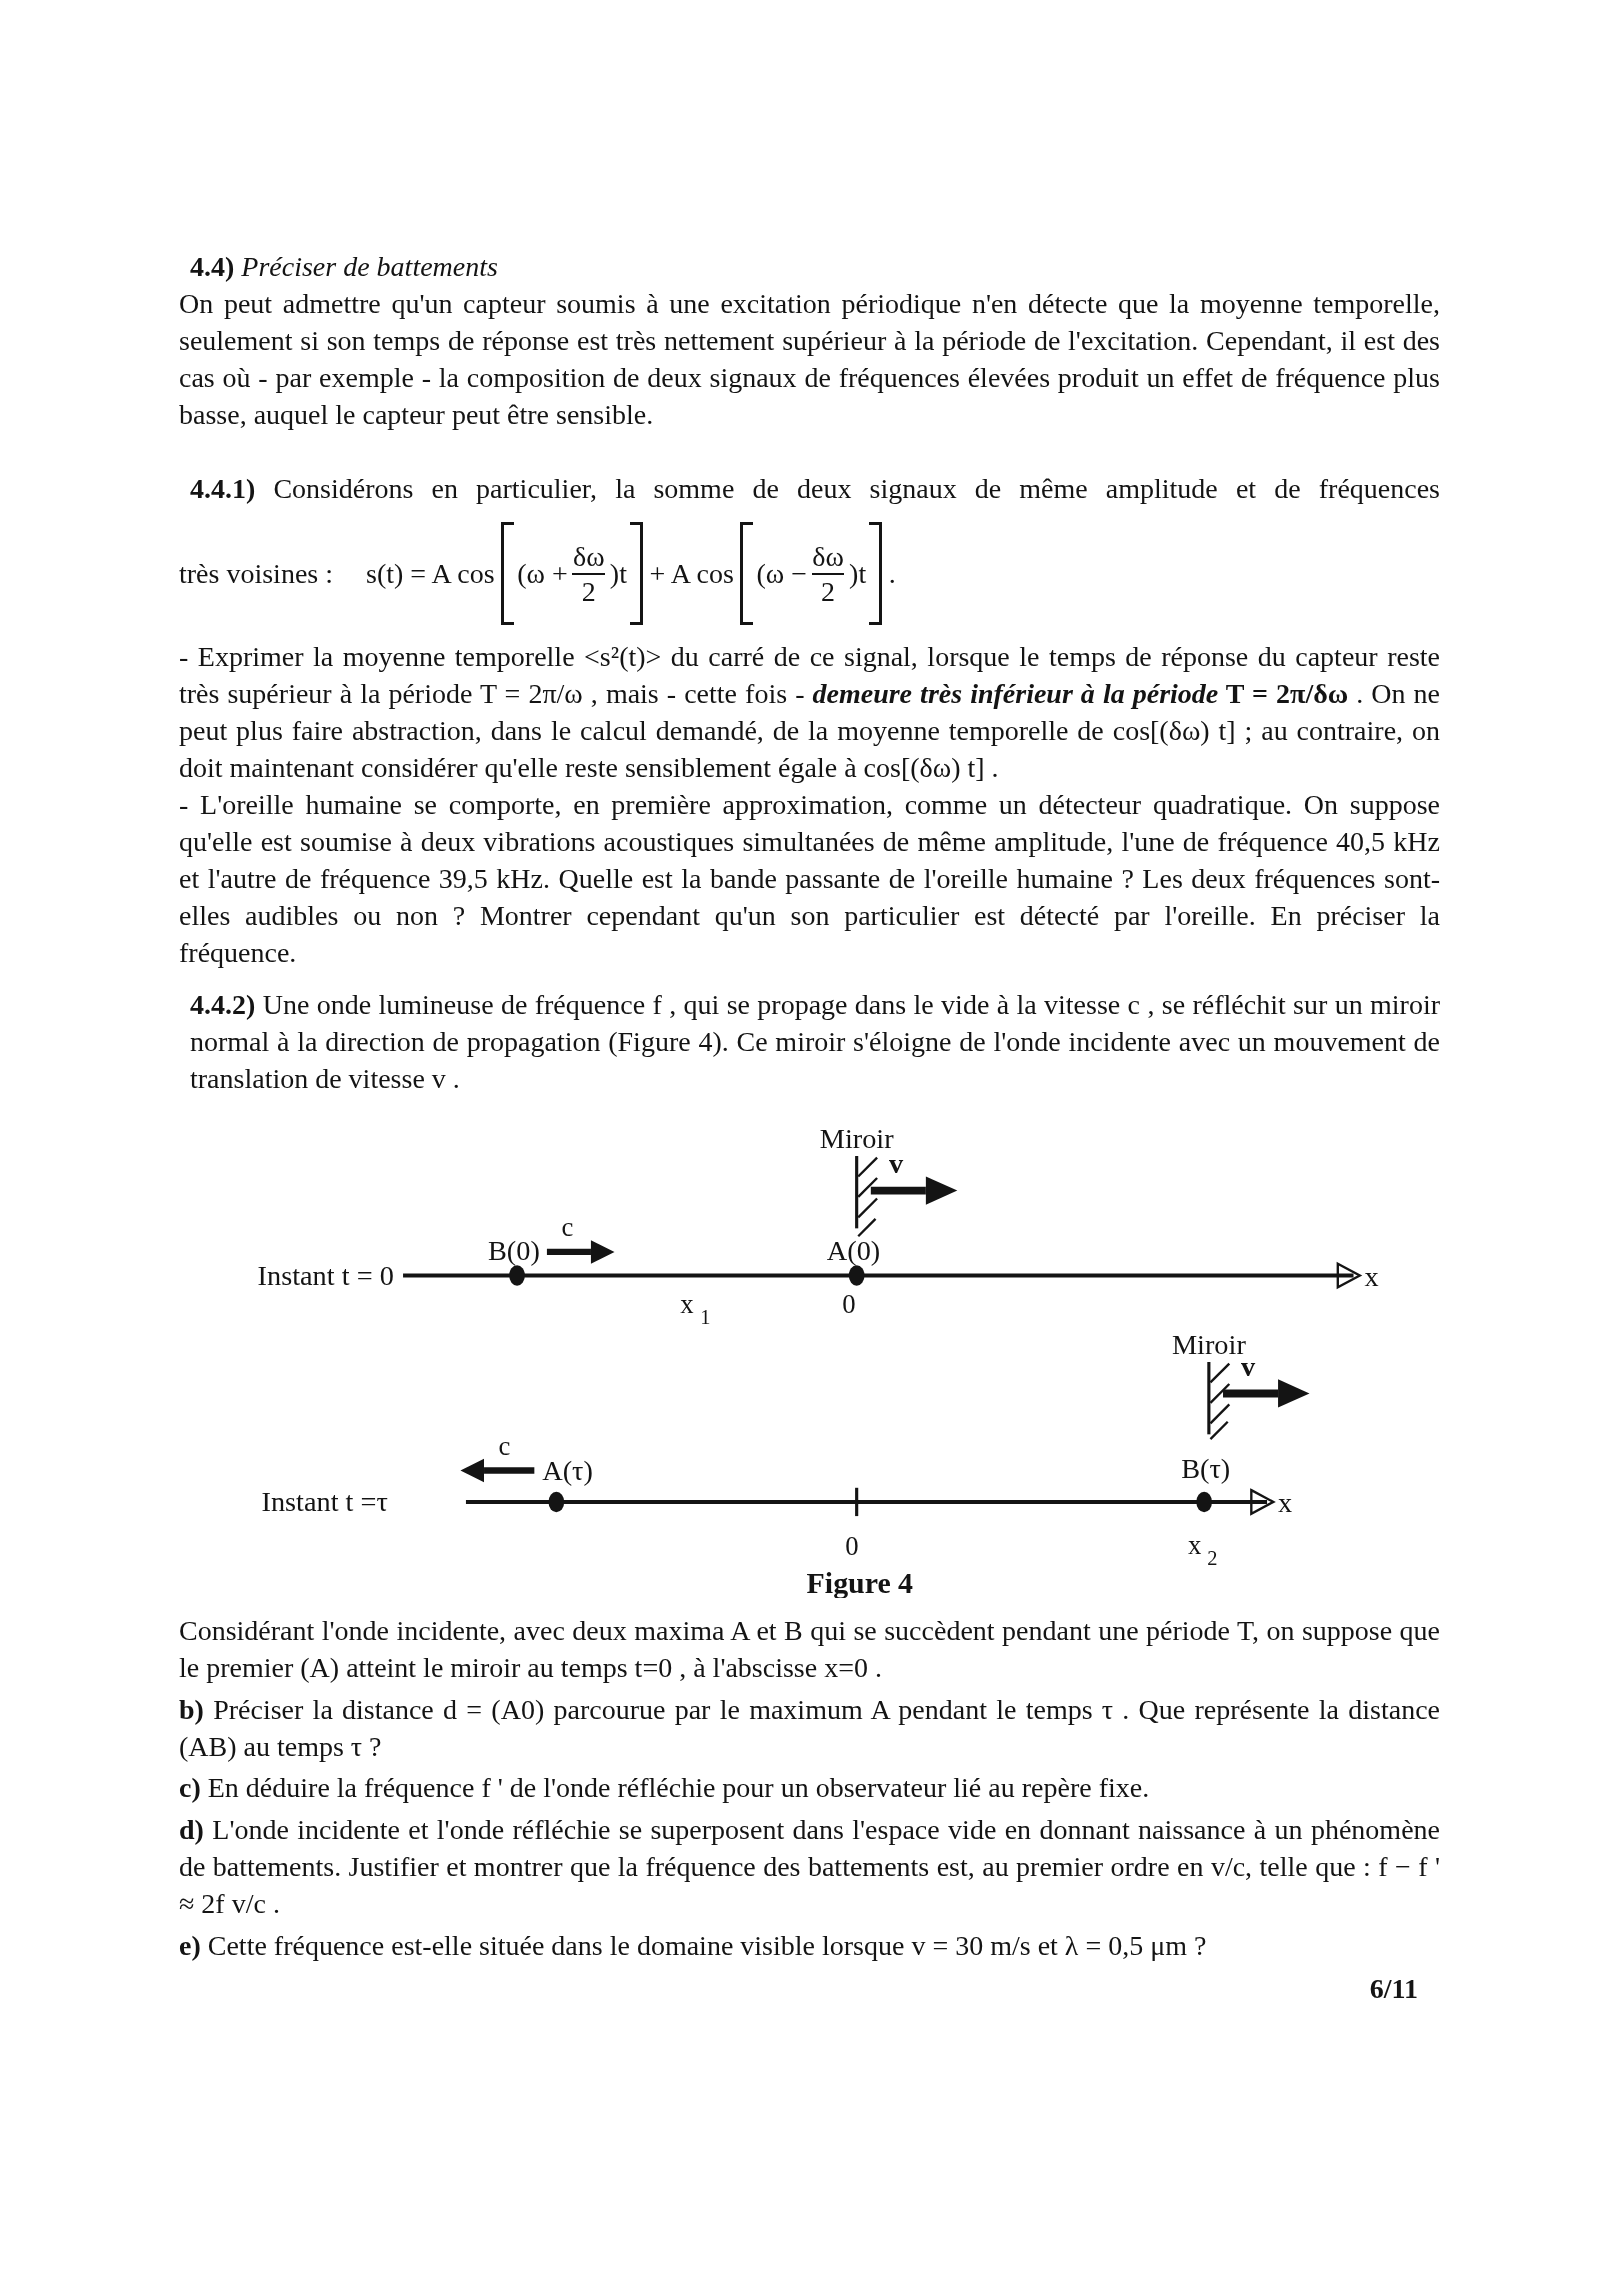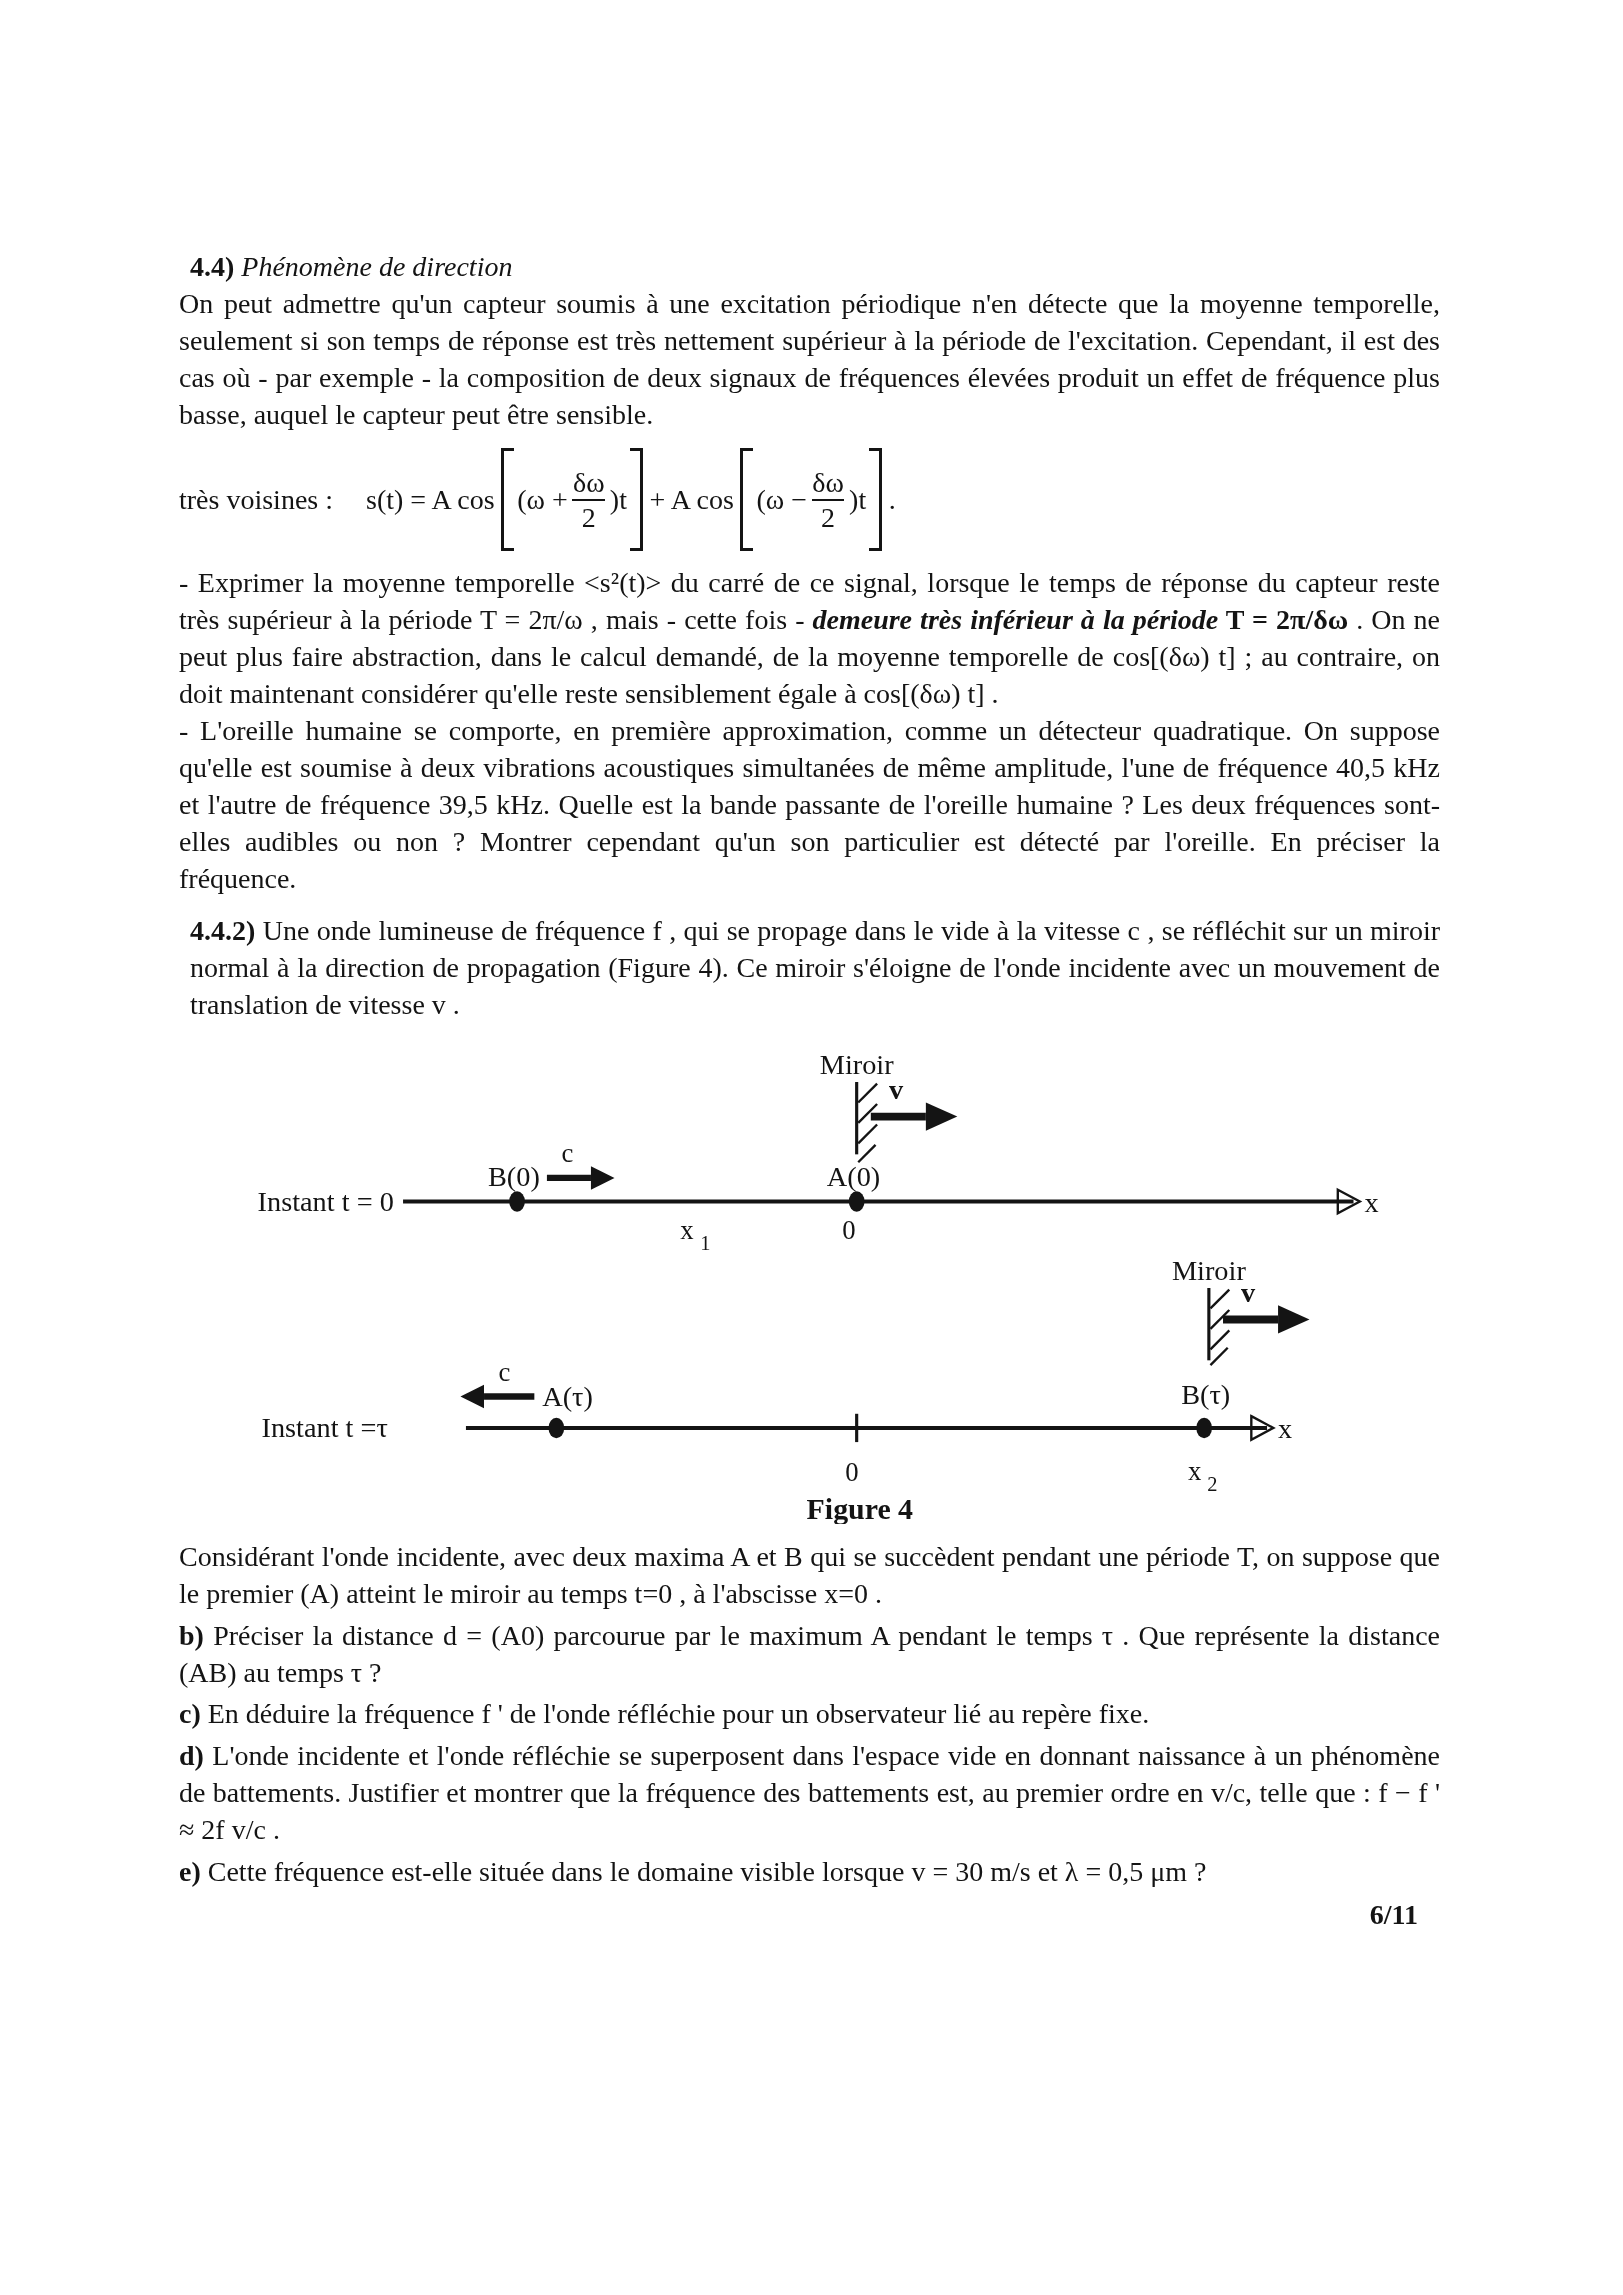--- a/index.html
+++ b/index.html
@@ -50,24 +50,25 @@
   svg line, svg path { stroke:#141414; }
 
   .pagenum { margin-top:6.3px; text-align:right; padding-right:22px; font-weight:bold; }
 </style>
 </head>
 <body>
 
 <div class="page">
   <div class="content">
 
-    <p class="h-line"><span class="h-num">4.4)</span> <span class="h-title">Phénomène de direction</span></p>
+    <p class="h-line"><span class="h-num">4.4)</span> <span class="h-title">Préciser de battements</span></p>
 
     <p>On peut admettre qu'un capteur soumis à une excitation périodique n'en détecte que la moyenne temporelle, seulement si son temps de réponse est très nettement supérieur à la période de l'excitation. Cependant, il est des cas où - par exemple - la composition de deux signaux de fréquences élevées produit un effet de fréquence plus basse, auquel le capteur peut être sensible.</p>
 
+    <p class="mt47 h-line force-last"><span class="sec-num">4.4.1)</span><span> Considérons en particulier, la somme de deux signaux de même amplitude et de fréquences</span></p>
 
     <div class="formula-row">
       <span>très voisines :</span>
       <span class="math">
         <span>s(t) = A cos</span>
         <span class="brk brk-l"></span>
         <span>(ω +</span>
         <span class="frac">
           <span class="num">δω</span>
           <span class="den">2</span>

